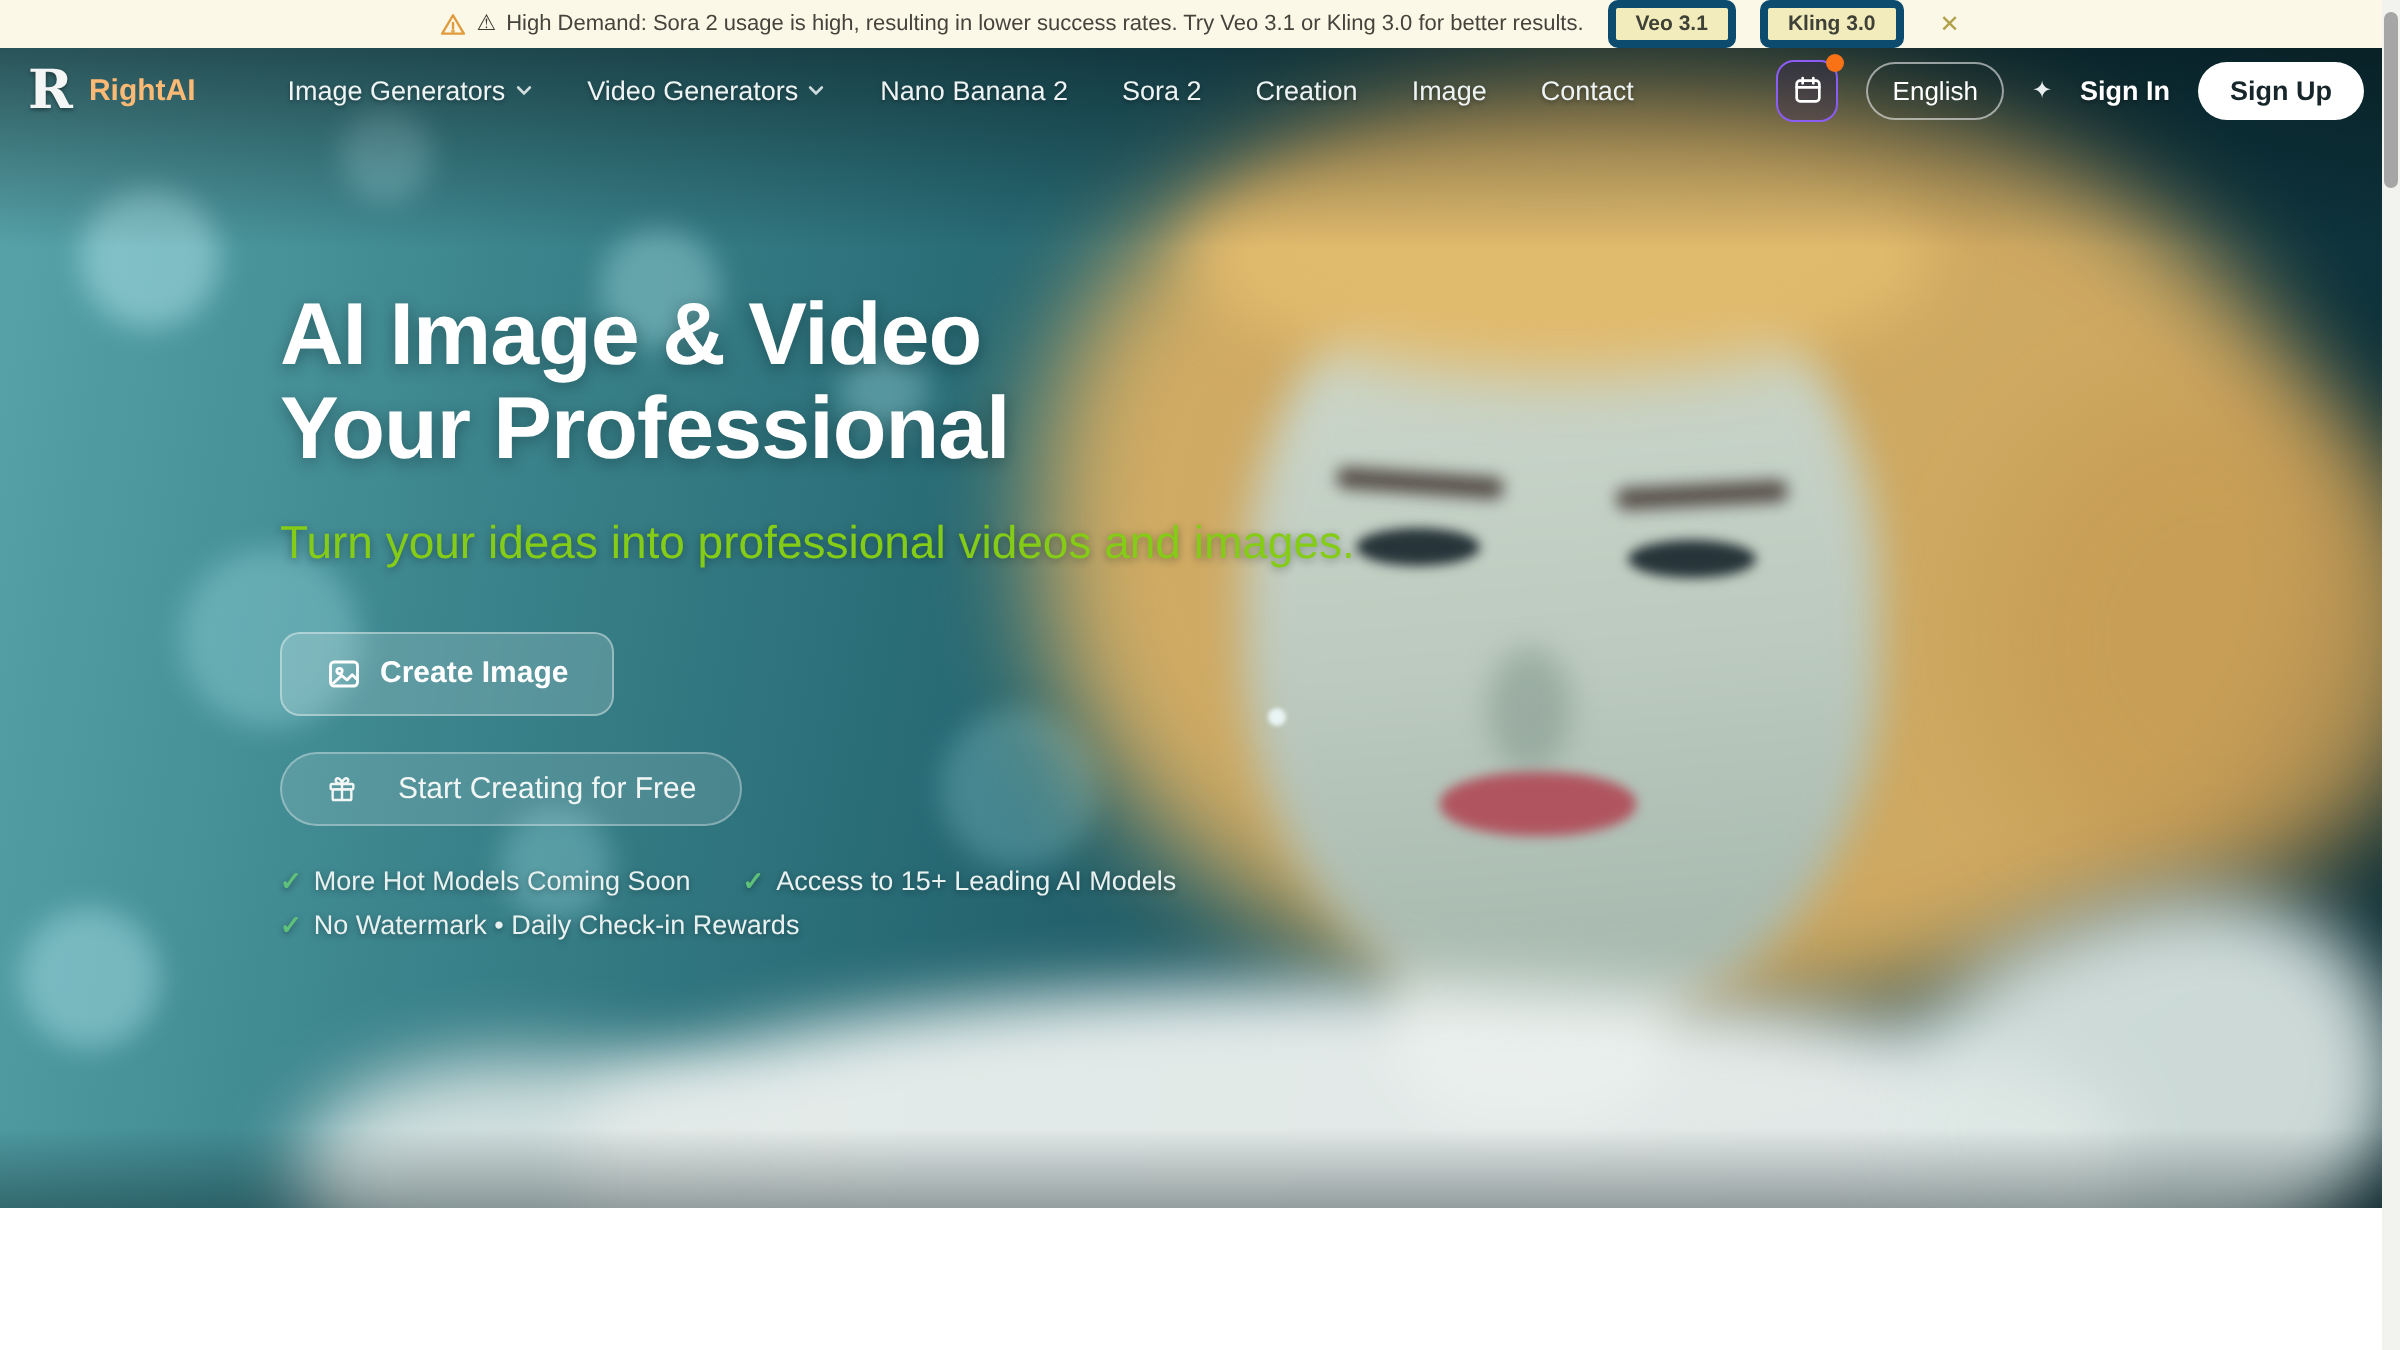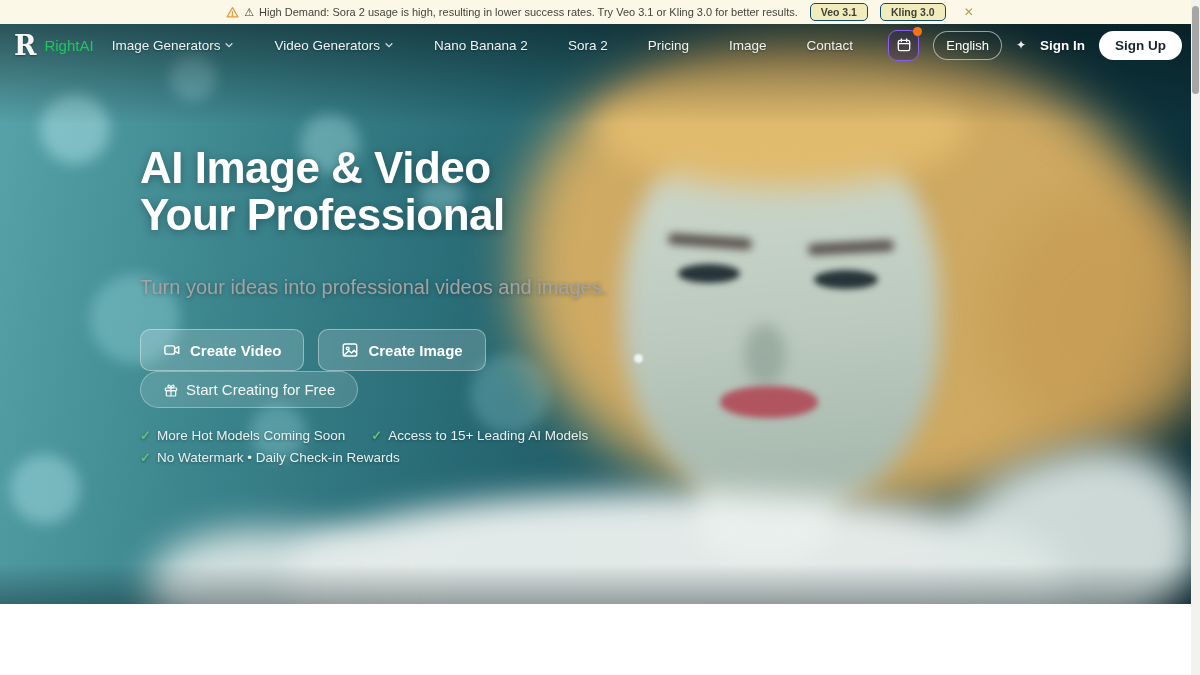--- a/index.html
+++ b/index.html
@@ -4,21 +4,21 @@
 <style>
   * { margin:0; padding:0; box-sizing:border-box; }
   html,body { width:1200px; height:675px; overflow:hidden; }
   body { font-family:"Liberation Sans", sans-serif; background:#ffffff; position:relative; }
 
   
   .banner { height:24px; background:#fcf8e7; display:flex; align-items:center; justify-content:center; gap:8px; position:relative; z-index:30; }
   .banner-text-wrap { display:flex; align-items:center; gap:5px; font-size:11px; color:#44443c; }
   .warn-tri { width:13px; height:13px; }
   .warn-glyph { font-size:11px; color:#3c3c34; line-height:1; }
-  .banner-btn { background:#f2ecbc; border:1px solid #0c4a6e; border-radius:5px; font-size:10.5px; font-weight:700; color:#3f4036; padding:2px 10px; cursor:pointer; margin-left:4px; }
+  .banner-btn { background:#f2ecbc; border:4px solid #0c4a6e; border-radius:5px; font-size:10.5px; font-weight:700; color:#3f4036; padding:2px 10px; cursor:pointer; margin-left:4px; }
   .banner-close { color:#b3a14a; font-size:12px; margin-left:10px; cursor:pointer; line-height:1; }
 
   
   .hero { position:relative; width:1200px; height:580px; overflow:hidden; background:#16505a; }
   .art { position:absolute; inset:0; overflow:hidden; }
   .bg-base { position:absolute; inset:0;
     background:linear-gradient(100deg,#58a4aa 0%,#3d868e 20%,#2a6e78 38%,#1d5762 55%,#123f49 75%,#0b2d35 100%); }
   .bokeh { position:absolute; border-radius:50%; filter:blur(7px); }
   .vignette-top { position:absolute; left:0; top:0; width:100%; height:100px;
     background:linear-gradient(rgba(4,18,22,.55), rgba(4,18,22,0)); }
@@ -38,39 +38,39 @@
   .earring{ left:634px; top:330px; width:9px; height:9px; background:#e9f4f4; border-radius:50%; filter:blur(1px); }
   .neck   { left:698px; top:438px; width:134px; height:100px; background:#b5c5ba; filter:blur(12px); border-radius:40%; }
   .shirt  { left:290px; top:468px; width:770px; height:150px; background:#edf2f0; border-radius:50% 50% 8% 8%; filter:blur(16px); opacity:.95; }
   .lapel  { left:150px; top:505px; width:240px; height:120px; background:#e2eae8; filter:blur(18px); border-radius:45%; opacity:.9; }
   .arm    { left:950px; top:430px; width:250px; height:190px; background:#dde8e5; filter:blur(18px); border-radius:45%; transform:rotate(-18deg); opacity:.92; }
 
   
   .nav { position:absolute; left:0; top:0; width:100%; height:42px; display:flex; align-items:center; padding:0 18px 0 14px; z-index:20; }
   .brand { display:flex; align-items:center; gap:8px; cursor:pointer; }
   .logo-mark { font-family:"DejaVu Serif", serif; font-weight:700; font-size:27px; color:#f4f6f6; line-height:1; text-shadow:0 1px 2px rgba(0,0,0,.4); }
-  .brand-name { font-size:15px; font-weight:400; color:#22c55e; }
-  .nav-links { display:flex; align-items:center; gap:40px; margin-left:18px;justify-content:space-between; }
+  .brand-name { font-size:15px; font-weight:700; color:#fdba74; }
+  .nav-links { display:flex; align-items:center; gap:27px; margin-left:46px;justify-content:space-between; }
   .nav-link { display:flex; align-items:center; gap:4px; font-size:13.5px; color:#eef4f4; cursor:pointer; white-space:nowrap; text-shadow:0 1px 2px rgba(0,0,0,.35); }
   .chev { width:10px; height:10px; opacity:.85; }
   .nav-right { margin-left:auto; display:flex; align-items:center; gap:14px; }
   .cal-btn { position:relative; width:31px; height:31px; border:1.5px solid #8b5cf6; background:rgba(50,35,80,.38); border-radius:9px; display:flex; align-items:center; justify-content:center; cursor:pointer; }
   .cal-dot { position:absolute; right:-4px; top:-4px; width:9px; height:9px; background:#f97316; border-radius:50%; }
   .lang-pill { display:flex; align-items:center; gap:6px; border:1px solid rgba(255,255,255,.55); border-radius:999px; height:29px; padding:0 12px; color:#ffffff; font-size:13px; cursor:pointer; background:rgba(10,30,34,.15);flex-direction:column; }
   .theme-btn { color:#e9eeee; font-size:12px; cursor:pointer; }
   .sign-in { color:#ffffff; font-size:13.5px; font-weight:600; cursor:pointer; text-shadow:0 1px 2px rgba(0,0,0,.35); }
   .sign-up { background:#ffffff; color:#17262a; border:none; border-radius:999px; font-size:13.5px; font-weight:700; padding:7px 16px; cursor:pointer; }
 
   
   .hero-content { position:absolute; left:140px; top:120px; z-index:10; }
   .h1 { font-size:44px; line-height:1.07; font-weight:800; color:#ffffff; letter-spacing:-.5px; text-shadow:0 2px 8px rgba(0,20,24,.35); }
-  .sub { margin-top:34px; font-size:20px; line-height:1.55; color:#a3a3a3; text-shadow:0 1px 4px rgba(0,20,24,.4); }
+  .sub { margin-top:16px; font-size:23px; line-height:1.55; color:#84cc16; text-shadow:0 1px 4px rgba(0,20,24,.4); }
   .cta-row { margin-top:26px; display:flex; gap:14px; }
   .glass-btn { display:flex; align-items:center; gap:9px; background:rgba(255,255,255,.17); border:1px solid rgba(255,255,255,.38); border-radius:10px; padding:11px 22px; color:#ffffff; font-size:15px; font-weight:600; cursor:pointer; backdrop-filter:blur(2px); }
-  .free-btn { display:inline-flex; align-items:center; gap:7px; background:rgba(255,255,255,.13); border:1px solid rgba(255,255,255,.32); border-radius:999px; padding:9px 22px; color:#f2f7f6; font-size:15px; cursor:pointer; }
+  .free-btn { margin-top:18px; display:inline-flex; align-items:center; gap:20px; background:rgba(255,255,255,.13); border:1px solid rgba(255,255,255,.32); border-radius:999px; padding:9px 22px; color:#f2f7f6; font-size:15px; cursor:pointer; }
   .features { margin-top:20px; font-size:13.5px; color:#e8f1ef; }
   .feat-row { display:flex; gap:26px; margin-bottom:7px; }
   .feat { display:flex; align-items:center; gap:6px; text-shadow:0 1px 3px rgba(0,20,24,.4); }
   .check { color:#5fc07a; font-weight:700; font-size:13px; }
 
   
   .footer-space { height:71px; background:#ffffff; }
 
   
   .scrollbar { position:absolute; right:0; top:0; width:9px; height:675px; background:#f2f2ee; z-index:40; }
@@ -145,21 +145,21 @@
             <path d="M2.5 4.5 L6 8 L9.5 4.5"></path>
           </svg>
       </div>
       <div class="nav-link">
           <span>Nano Banana 2</span>
         </div>
       <div class="nav-link">
           <span>Sora 2</span>
         </div>
       <div class="nav-link">
-          <span>Pricing</span>
+          <span>Creation</span>
         </div>
       <div class="nav-link">
           <span>Image</span>
         </div>
       <div class="nav-link">
           <span>Contact</span>
         </div>
     </div>
     <div class="nav-right">
       <div class="cal-btn">
@@ -190,27 +190,20 @@
 
   <div class="hero-content">
     <div class="h1">
       <div>AI Image &amp; Video</div>
       <div>Your Professional</div>
     </div>
     <div class="sub">
       <div>Turn your ideas into professional videos and images.</div>
     </div>
     <div class="cta-row">
-      <button class="glass-btn">
-        <svg width="18" height="18" viewBox="0 0 24 24" fill="none" stroke="#ffffff" stroke-width="1.9" stroke-linejoin="round">
-            <rect x="2.5" y="6.5" width="13" height="11" rx="2.5"></rect>
-            <path d="M15.5 10.5 L21 7.5 V16.5 L15.5 13.5 Z"></path>
-          </svg>
-        <span>Create Video</span>
-      </button>
       <button class="glass-btn">
         <svg width="18" height="18" viewBox="0 0 24 24" fill="none" stroke="#ffffff" stroke-width="1.9" stroke-linejoin="round">
             <rect x="3" y="4" width="18" height="16" rx="2.5"></rect>
             <circle cx="9" cy="10" r="1.8"></circle>
             <path d="M4.5 18.5 L10.5 13 L14 16 L17.5 12.5 L20.5 15.5"></path>
           </svg>
         <span>Create Image</span>
       </button>
     </div>
     <button class="free-btn">

